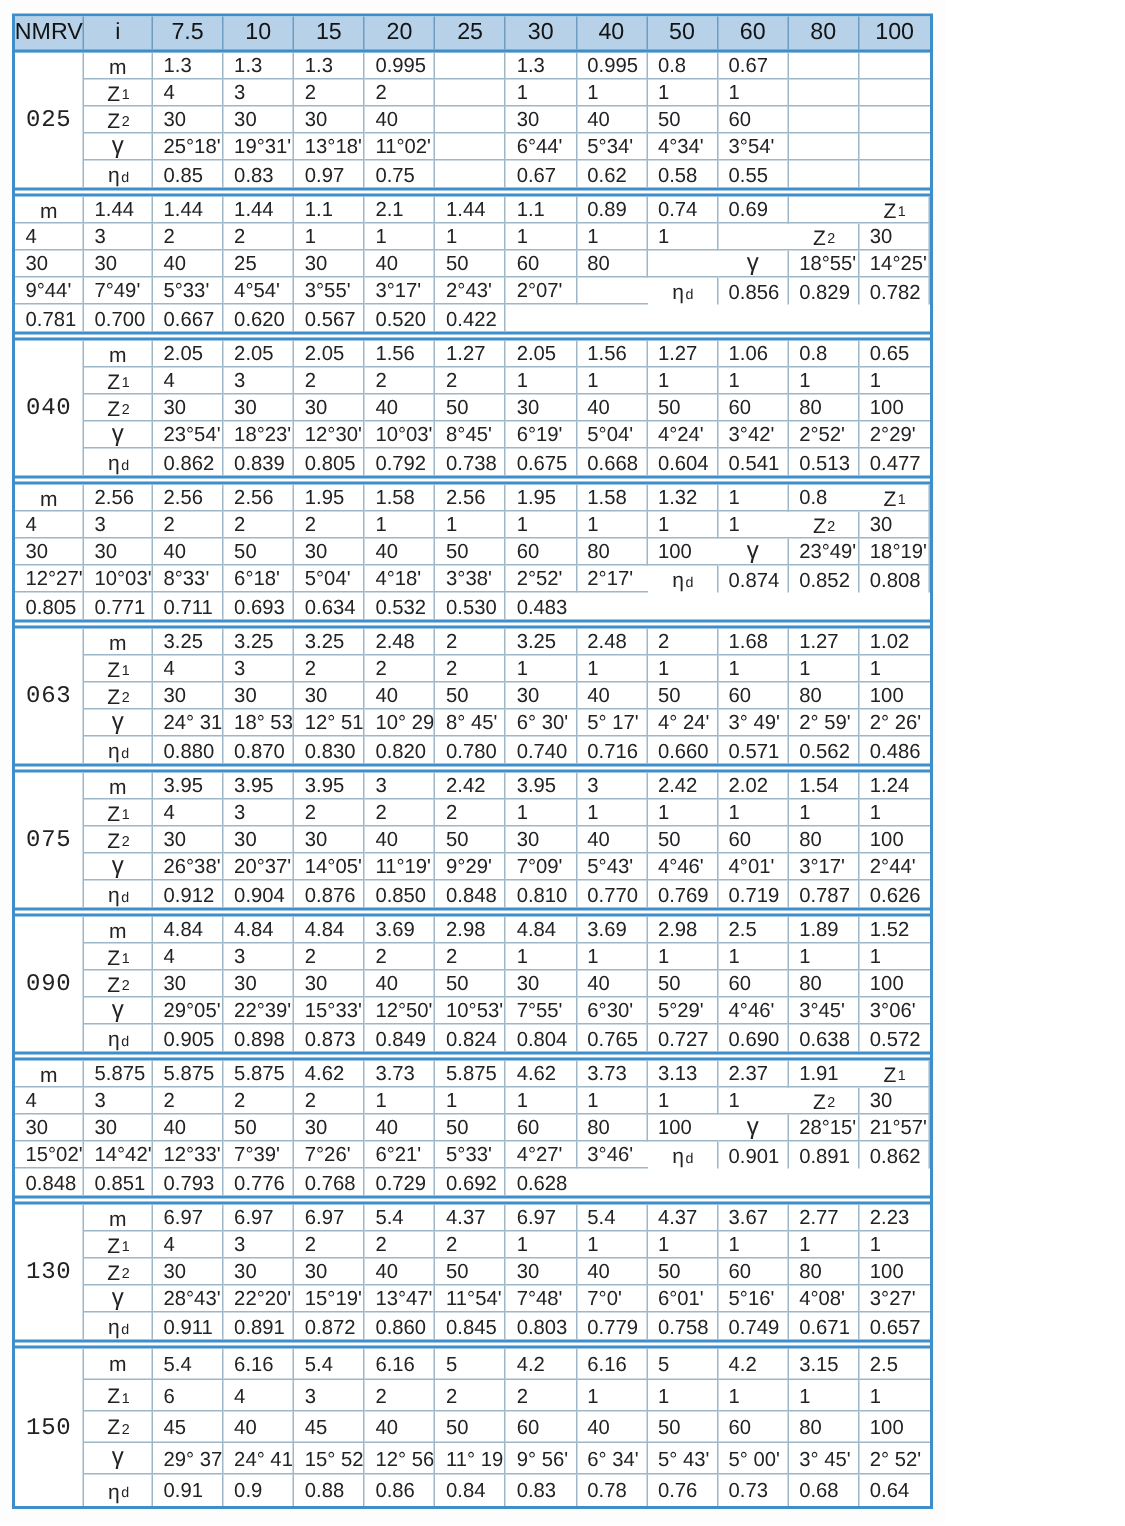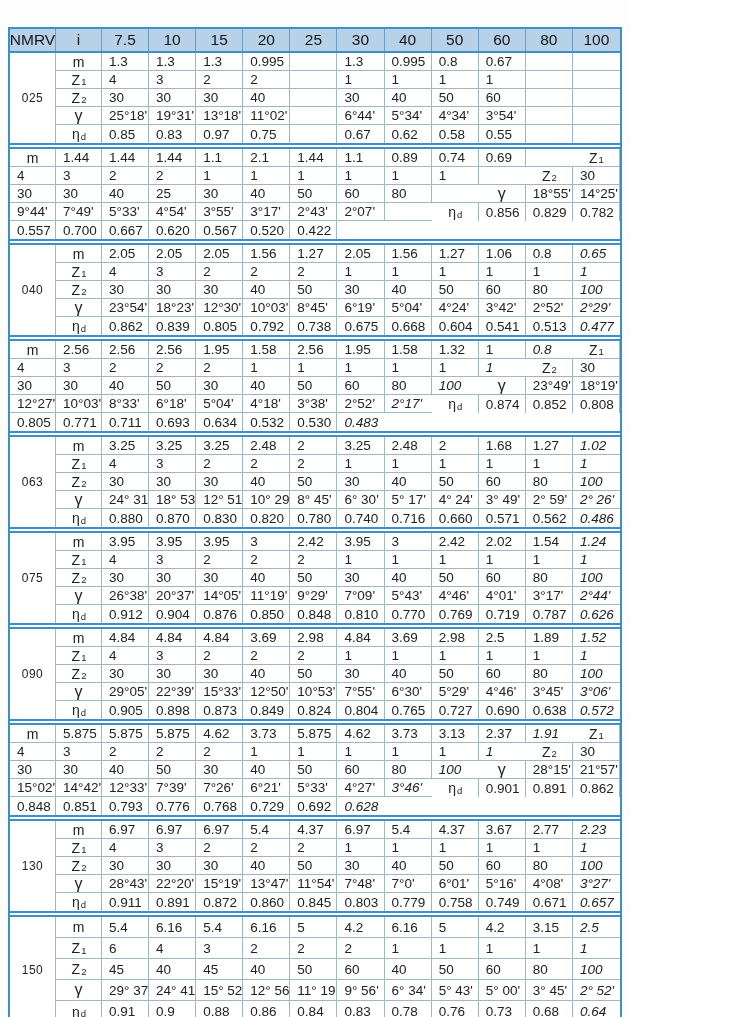--- a/index.html
+++ b/index.html
@@ -5,45 +5,45 @@
   :root{
     --blue:#3d8ec9;
     --hdrbg:#b6d1e8;
     --hdrline:#6e9dc4;
     --line:#9db6c8;
     --ink:#222222;
   }
   html,body{margin:0;padding:0;background:#ffffff;}
   .page{
     width:630px;height:1017px;box-sizing:border-box;
-    background:#fdfdfd;padding:27px 8px;
+    background:#fdfdfd;padding:9px 8px;
     font-family:"Liberation Sans", sans-serif;color:var(--ink);
   }
   .table-frame{border:2px solid var(--blue);background:#fff;}
   .grid{display:grid;grid-template-columns:46px 46px repeat(11,1fr);}
   .header-row{background:var(--hdrbg);border-bottom:2px solid var(--blue);}
   .hcell{
     height:22px;display:flex;align-items:center;justify-content:center;
     font-size:15.5px;color:#141414;border-right:1px solid var(--hdrline);
   }
   .hcell.lastcol{border-right:none;}
   .group{grid-auto-rows:18px;}
   .group.tall{grid-auto-rows:21px;}
   .mcell{
     grid-column:1;grid-row:1 / span 5;
     display:flex;align-items:center;justify-content:center;
-    font-size:12px;letter-spacing:.5px;border-right:1px solid var(--line);
+    font-size:16px;letter-spacing:.5px;border-right:1px solid var(--line);font-family:Liberation Mono, monospace;
   }
   .cell{
     display:flex;align-items:center;
     border-right:1px solid var(--line);border-bottom:1px solid var(--line);
     white-space:nowrap;overflow:hidden;
   }
   .cell.lastrow{border-bottom:none;}
-  .cell.lastcol{border-right:none;font-style:italic;}
+  .cell.lastcol{border-right:none;}
   .lab{justify-content:center;font-size:14px;}
   .lab .gsym{font-size:16px;line-height:1;}
   .lab sub{font-size:9.5px;position:relative;top:2px;left:1px;}
   .val{padding-left:7px;font-size:13.5px;}
   .gsep{height:2px;background:#ffffff;border-top:2px solid var(--blue);border-bottom:2px solid var(--blue);}
 </style>
 </head>
 <body>
 
 <div class="page">
@@ -201,21 +201,21 @@
           <div class="cell val row-gamma">2°43'</div>
           <div class="cell val row-gamma">2°07'</div>
           <div class="cell val row-gamma lastcol"></div>
           <div class="cell lab lastrow">
             <span>η</span>
             <sub>d</sub>
           </div>
           <div class="cell val row-eta lastrow">0.856</div>
           <div class="cell val row-eta lastrow">0.829</div>
           <div class="cell val row-eta lastrow">0.782</div>
-          <div class="cell val row-eta lastrow">0.557</div>
+          <div class="cell val row-eta lastrow">0.781</div>
           <div class="cell val row-eta lastrow">0.700</div>
           <div class="cell val row-eta lastrow">0.667</div>
           <div class="cell val row-eta lastrow">0.620</div>
           <div class="cell val row-eta lastrow">0.567</div>
           <div class="cell val row-eta lastrow">0.520</div>
           <div class="cell val row-eta lastrow">0.422</div>
           <div class="cell val row-eta lastrow lastcol"></div>
         </div>
         <div class="gsep"></div>
         <div class="grid group">

